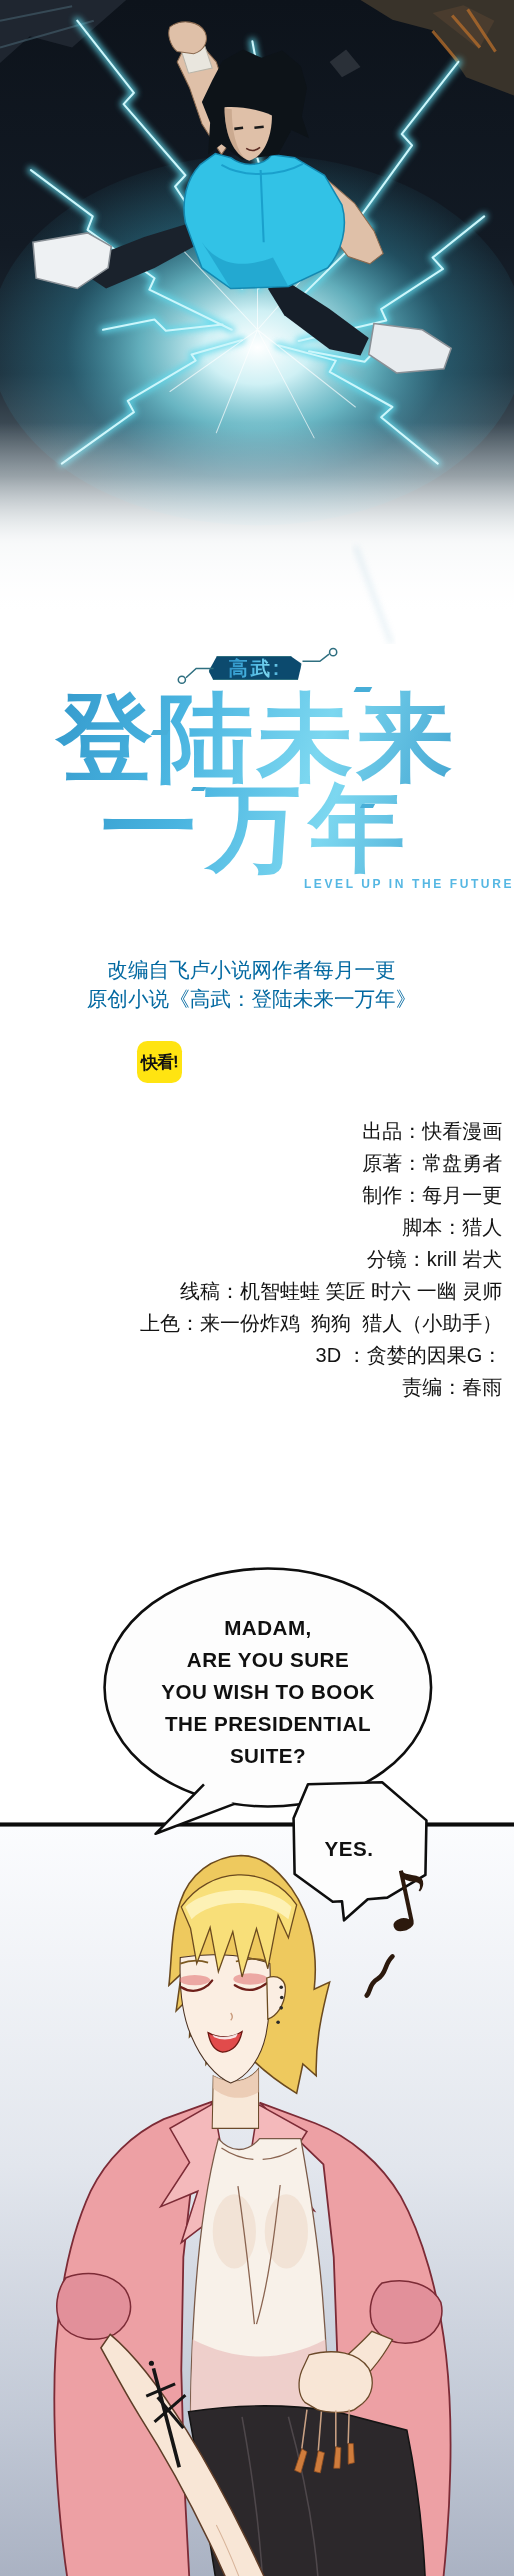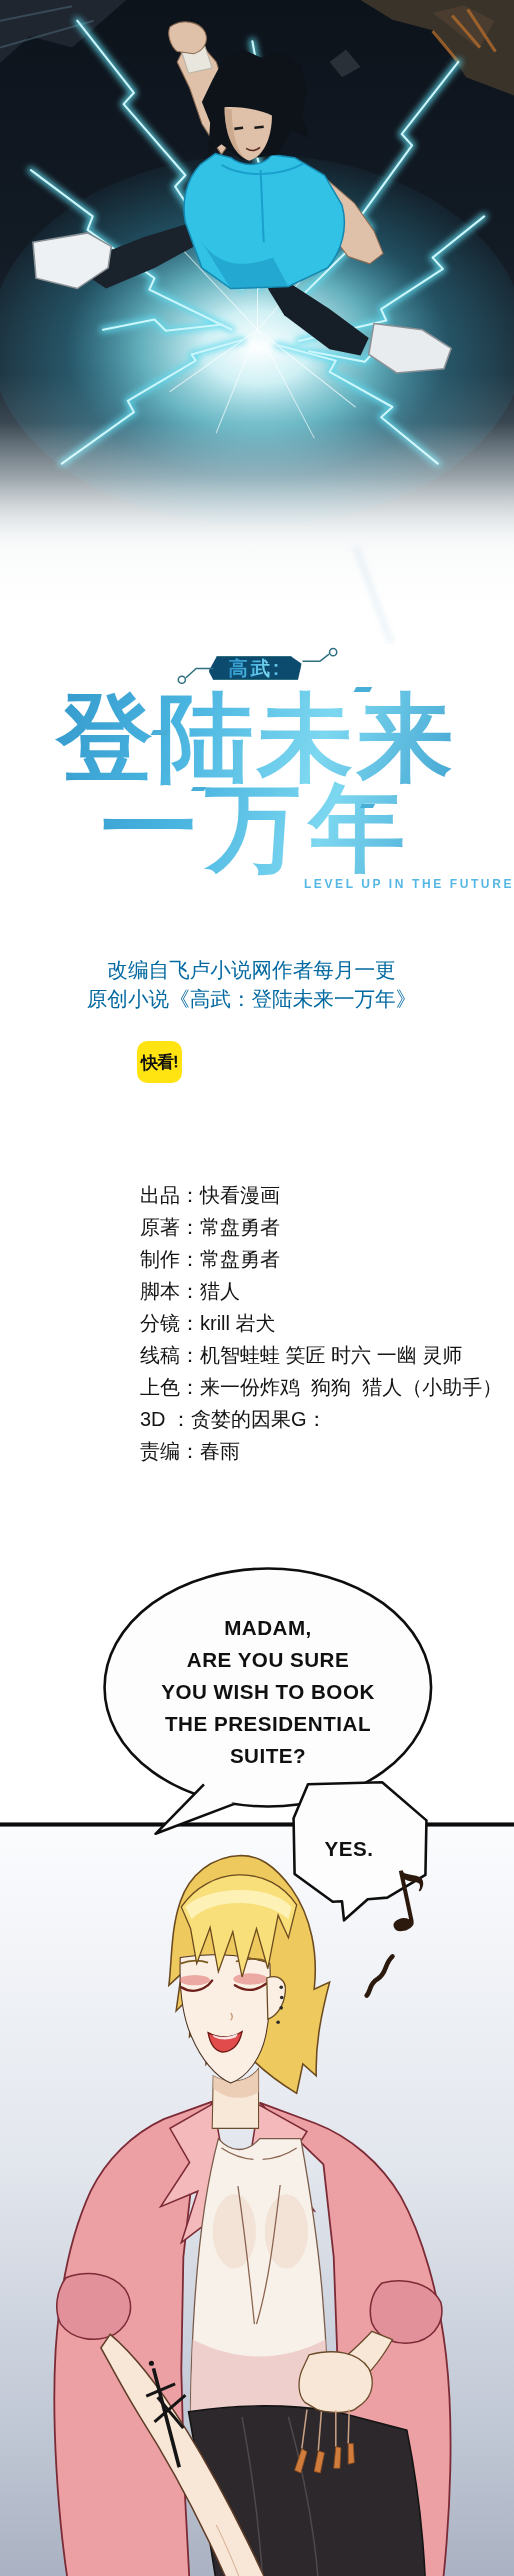--- a/index.html
+++ b/index.html
@@ -36,21 +36,21 @@
   #intro2{top:986px;}
 
   
   #kk-badge{left:137px;top:1041px;width:45px;height:42px;background:#ffe411;border-radius:10.3px;
     display:flex;align-items:center;justify-content:center;}
   #kk-badge span{font-size:17px;font-weight:bold;color:#111;letter-spacing:-1px;transform:rotate(-2deg);}
   #kk-label{left:192px;top:1041px;height:42px;display:flex;align-items:center;
     font-size:24px;font-weight:bold;color:#151515;letter-spacing:1px;}
 
   
-  #credits{left:140px;top:1179px;list-style:none;margin:0;padding:0;}
+  #credits{left:140px;top:1115px;list-style:none;margin:0;padding:0;text-align:right;}
   #credits li{font-size:20px;line-height:32px;color:#141414;white-space:pre;}
 
   
   #panel-svg{left:0;top:1546px;width:514px;height:1259px;}
 
   
   .balloon-text{text-align:center;color:#101010;font-weight:bold;
     font-family:Liberation Sans, sans-serif;}
   #bubble1-text{left:111px;top:1612px;width:314px;font-size:20.6px;line-height:32px;letter-spacing:0.5px;}
   #bubble2-text{left:294px;top:1835px;width:110px;font-size:20.6px;line-height:27px;letter-spacing:0.5px;}
@@ -173,21 +173,21 @@
   <div id="intro1" class="abs intro-line">改编自飞卢小说网作者每月一更</div>
   <div id="intro2" class="abs intro-line">原创小说《高武：登陆未来一万年》</div>
 
   <div id="kk-badge" class="abs">
     <span>快看!</span>
   </div>
 
   <ul id="credits" class="abs">
     <li>出品：快看漫画</li>
     <li>原著：常盘勇者</li>
-    <li>制作：常盘勇者</li>
+    <li>制作：每月一更</li>
     <li>脚本：猎人</li>
     <li>分镜：krill 岩犬</li>
     <li>线稿：机智蛙蛙 笑匠 时六 一幽 灵师</li>
     <li>上色：来一份炸鸡  狗狗  猎人（小助手）</li>
     <li>3D ：贪婪的因果G：</li>
     <li>责编：春雨</li>
   </ul>
 
   <svg id="panel-svg" class="abs" viewBox="0 3000 998 2443">
     <defs>

